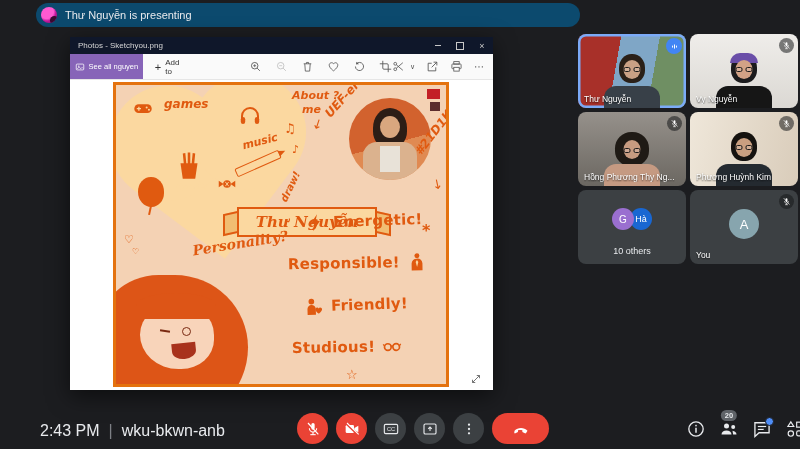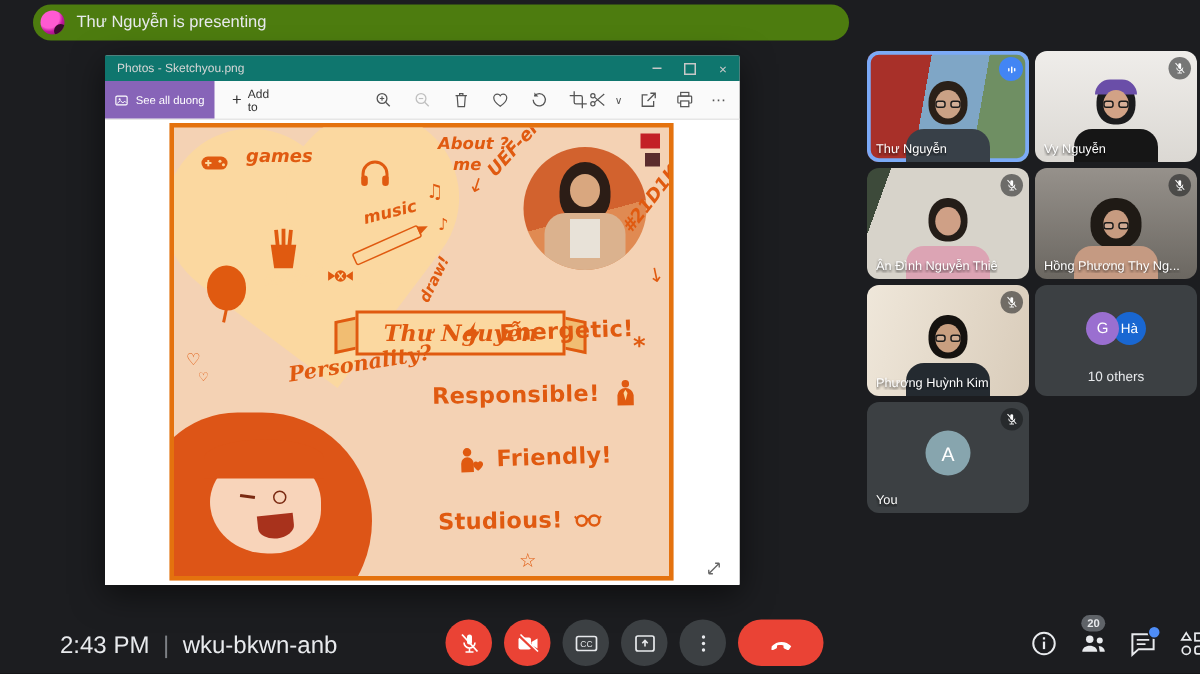--- a/index.html
+++ b/index.html
@@ -1,32 +1,32 @@
 <!DOCTYPE html>
 <html><head>
 <meta charset="utf-8">
 <style>
   html,body{margin:0;padding:0;background:#101113;}
   #app{position:relative;width:800px;height:449px;background:#1c1d20;overflow:hidden;
        font-family:"Liberation Sans", sans-serif;-webkit-font-smoothing:antialiased;}
   .abs{position:absolute;}
 
   
-  .banner{left:22px;top:3px;width:544px;height:24px;background:#4d7c0f;border-radius:13px;
+  .banner{left:36px;top:3px;width:544px;height:24px;background:#0c4a6e;border-radius:13px;
           display:flex;align-items:center;gap:8px;padding-left:5px;box-sizing:border-box;}
   .banner .pav{width:16px;height:16px;border-radius:50%;
                background:radial-gradient(circle at 35% 30%,#ff5ad2 0 45%,#c2189d 60%,#7a0b63 100%);
                position:relative;overflow:hidden;}
   .banner .pav:after{content:"";position:absolute;right:-2px;bottom:-2px;width:9px;height:9px;border-radius:50%;background:#3a0a30;}
   .banner span{color:#e8eaed;font-size:11px;}
 
   
   .pwin{left:70px;top:37px;width:423px;height:353px;background:#fff;border-radius:1px;
         box-shadow:0 6px 22px rgba(0,0,0,.55);}
-  .ptitle{position:absolute;left:0;top:0;right:0;height:17px;background:#0f766e;display:flex;align-items:center;}
+  .ptitle{position:absolute;left:0;top:0;right:0;height:17px;background:#0f172a;display:flex;align-items:center;}
   .ptitle .t{color:#d6d6d6;font-size:8px;padding-left:8px;flex:1;}
   .wc{display:flex;height:100%;}
   .wc .b{width:22px;height:100%;display:flex;align-items:center;justify-content:center;color:#c8c8c8;font-size:9px;}
   .wc .min-line{width:6px;height:1px;background:#c8c8c8;}
   .wc .max-box{width:6px;height:6px;border:1px solid #c8c8c8;}
   .ptool{position:absolute;left:0;top:17px;right:0;height:25px;background:#fafafa;border-bottom:1px solid #e6e6e6;
          display:flex;align-items:center;}
   .seeall{width:76px;height:25px;background:#8764b8;color:#fff;font-size:7.5px;display:flex;align-items:center;
           justify-content:center;gap:4px;}
   .addto{margin-left:12px;color:#333;font-size:8px;display:flex;align-items:center;gap:4px;}
@@ -281,21 +281,21 @@
             <span class="max-box"></span>
           </div>
         <div class="b">×</div>
       </div>
     </div>
     <div class="ptool">
       <div class="seeall">
         <svg class="tico" style="width:10px;height:10px">
             <use href="#i-photo"></use>
           </svg>
-        <span>See all duong</span>
+        <span>See all nguyen</span>
       </div>
       <div class="addto">
         <span class="plus">+</span>
         <span>Add to</span>
       </div>
       <div class="tgrp1">
         <svg class="tico">
             <use href="#i-zoomin"></use>
           </svg>
         <svg class="tico dim">
@@ -466,33 +466,20 @@
           <div class="body" style="background:#161616"></div>
         </div>
       <div class="chip" style="color:#fff">
           <svg>
             <use href="#i-micoff"></use>
           </svg>
         </div>
       <span class="nm">Vy Nguyễn</span>
     </div>
 
-    <div class="tile" style="background:linear-gradient(110deg,#3d4a3a 0 12%,#d7d3ca 12% 100%)">
-      <div class="person">
-          <div class="head" style="background:#241d18"></div>
-          <div class="face" style="background:#cfa086"></div>
-          <div class="body" style="background:#dca4b4"></div>
-        </div>
-      <div class="chip" style="color:#fff">
-          <svg>
-            <use href="#i-micoff"></use>
-          </svg>
-        </div>
-      <span class="nm">Ân Đình Nguyễn Thiê</span>
-    </div>
 
     <div class="tile" style="background:linear-gradient(#96918b,#6b6761)">
       <div class="person" style="width:86px">
           <div class="head" style="background:#1f1a15;width:34px;height:34px"></div>
           <div class="face" style="background:#c79b80;top:8px"></div>
           <div class="spec" style="top:16px">
             <i></i>
             <i></i>
           </div>
           <div class="body" style="background:#c59a82"></div>

